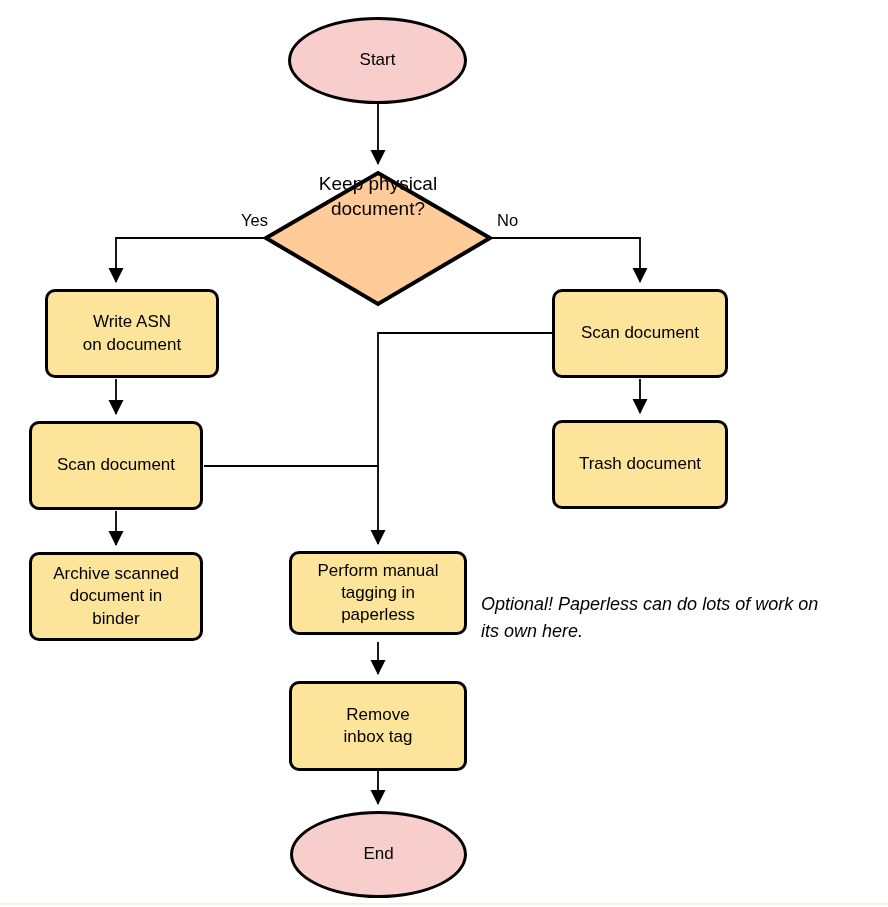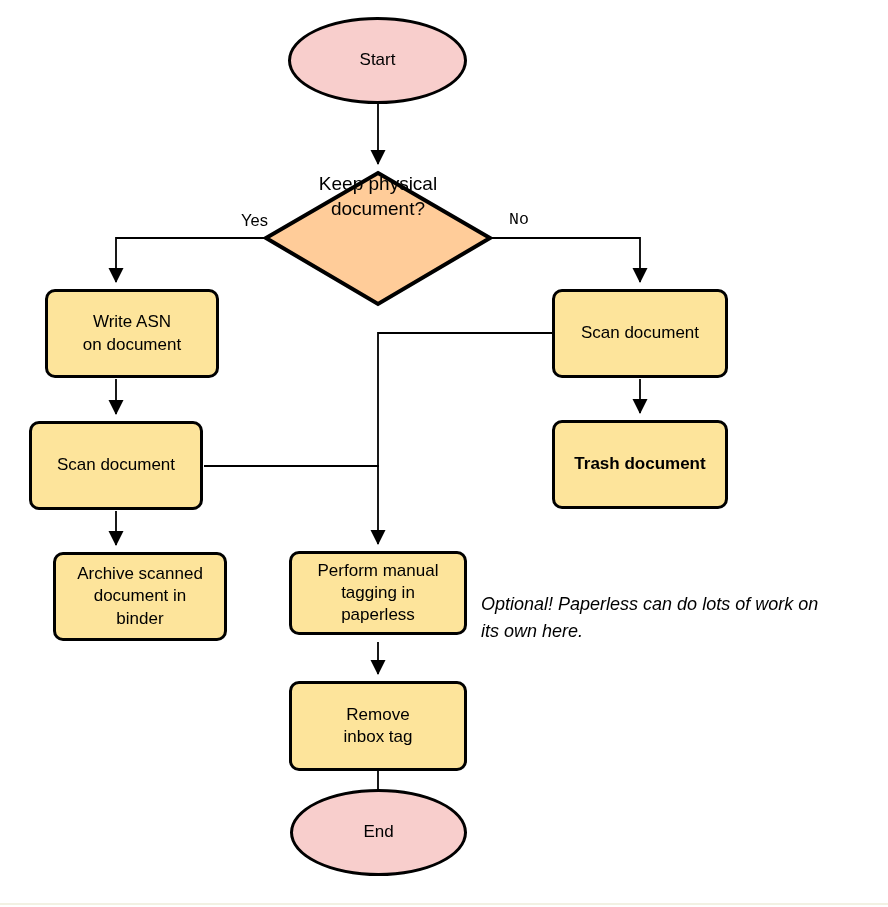--- a/index.html
+++ b/index.html
@@ -64,29 +64,29 @@
     font-size: 19px;
     line-height: 1.3;
     white-space: pre-line;
   }
   .edge-label {
     position: absolute;
     font-size: 16.5px;
     line-height: 1;
   }
   #label-yes { left: 213px; top: 212px; margin-left: 28px; }
-  #label-no  { left: 509px; top: 212px; font-family: Liberation Mono, monospace; }
+  #label-no  { left: 497px; top: 212px; }
 
   #node-start     { left: 288px; top: 17px;  width: 179px; height: 87px; }
-  #node-end       { left: 290px; top: 789px; width: 177px; height: 87px; }
+  #node-end       { left: 290px; top: 811px; width: 177px; height: 87px; }
   #node-write-asn { left: 29px;  top: 289px; width: 174px; height: 89px; margin-left: 16px; }
   #node-scan-left { left: 29px;  top: 421px; width: 174px; height: 89px; }
-  #node-archive   { left: 29px;  top: 552px; width: 174px; height: 89px; margin-left: 24px; }
+  #node-archive   { left: 29px;  top: 552px; width: 174px; height: 89px; }
   #node-scan-right{ left: 552px; top: 289px; width: 176px; height: 89px; }
-  #node-trash     { left: 552px; top: 420px; width: 176px; height: 89px; font-weight: bold; }
+  #node-trash     { left: 552px; top: 420px; width: 176px; height: 89px; }
   #node-tagging   { left: 289px; top: 551px; width: 178px; height: 84px; }
   #node-remove    { left: 289px; top: 681px; width: 178px; height: 90px; }
 
   .note {
     position: absolute;
     left: 481px; top: 591px;
     width: 410px;
     font-size: 18px;
     font-style: italic;
     line-height: 1.5;

